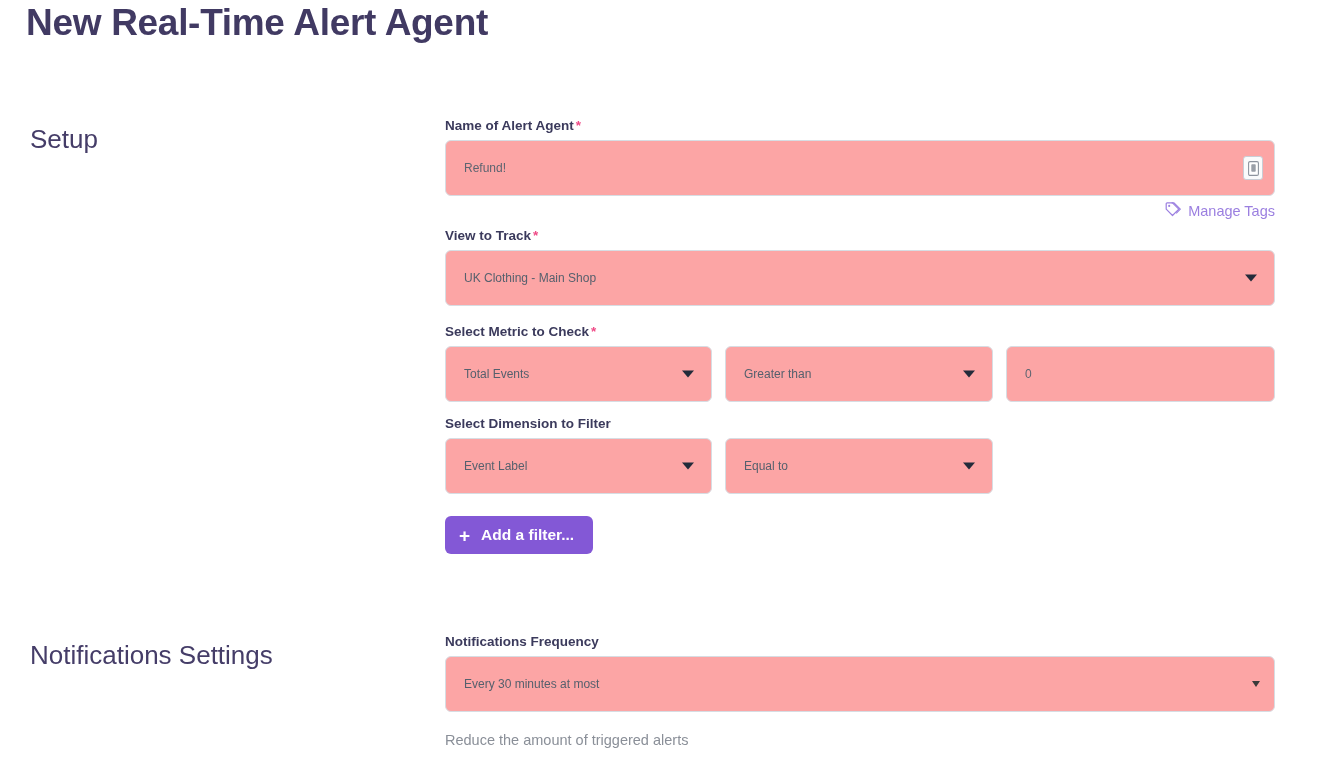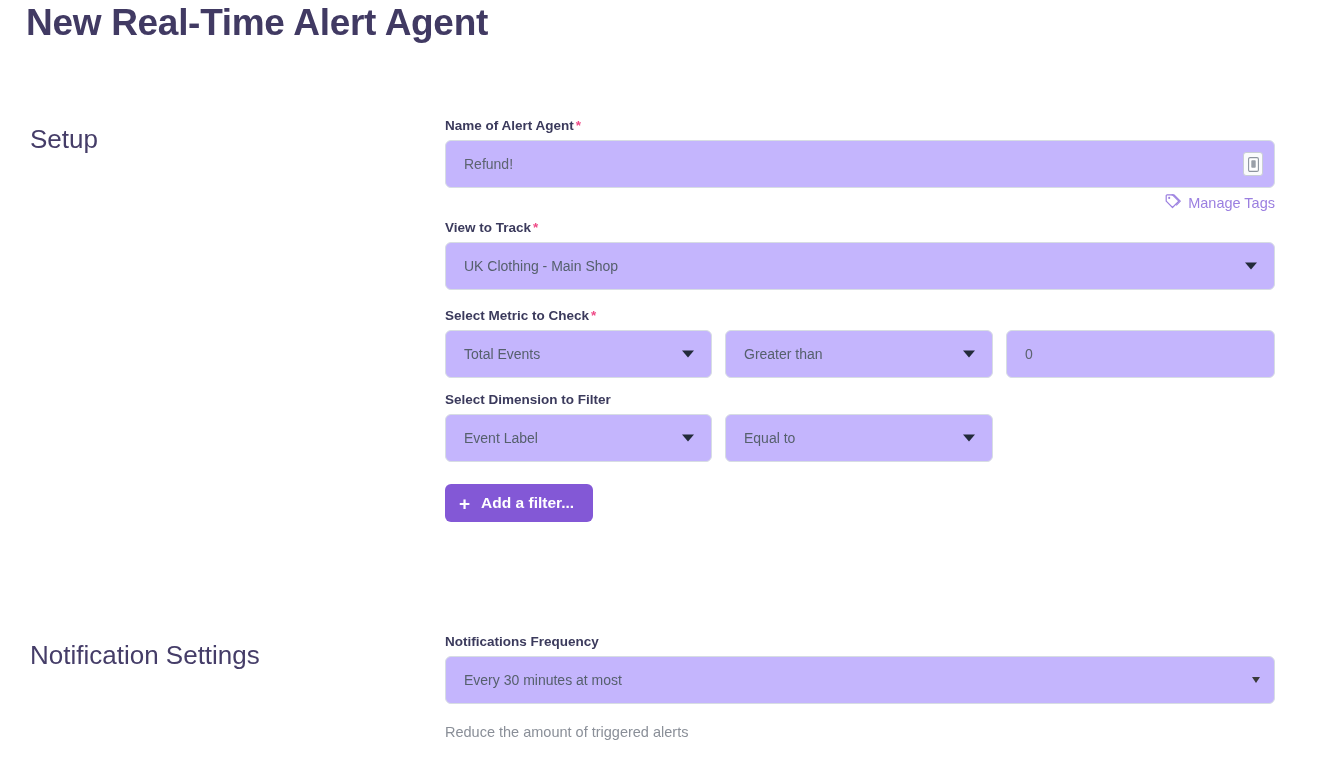--- a/index.html
+++ b/index.html
@@ -85,26 +85,26 @@
     color: #ef4b87;
     font-weight: 700;
     margin-left: 2px;
   }
 
   
   .text-input,
   .fake-select {
     box-sizing: border-box;
     width: 100%;
-    height: 48px;
+    height: 56px;
     border: 1px solid #d7dde3;
     border-radius: 6px;
-    background: #c4b5fd;
+    background: #fca5a5;
     font-family: "Liberation Sans", sans-serif;
-    font-size: 14px;
+    font-size: 12px;
     color: #5d6470;
     padding: 0 18px;
     display: flex;
     align-items: center;
     outline: none;
   }
   input.text-input { display: block; line-height: 46px; }
   input.text-input::placeholder { color: #7b828c; }
 
   .input-wrap { position: relative; }
@@ -337,21 +337,21 @@
     
     <button class="add-filter-btn">
       <span class="plus">+</span>
       <span>Add a filter...</span>
     </button>
 
   </div>
 </div>
 
 <div class="section" style="top:634px;">
-  <div class="section-title" style="top:6px;">Notification Settings</div>
+  <div class="section-title" style="top:6px;">Notifications Settings</div>
 
   <div class="field-col">
     <div>
       <div class="field-label">
         <span>Notifications Frequency</span>
       </div>
       <div class="fake-select thin-caret">
         <span>Every 30 minutes at most</span>
         <span class="caret"></span>
       </div>

